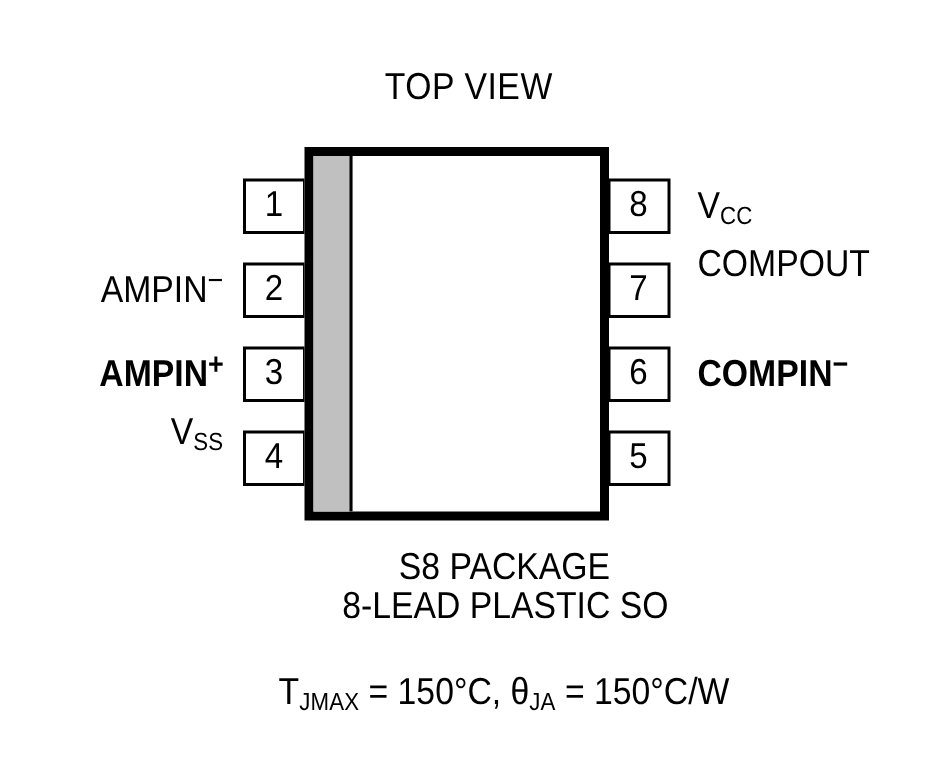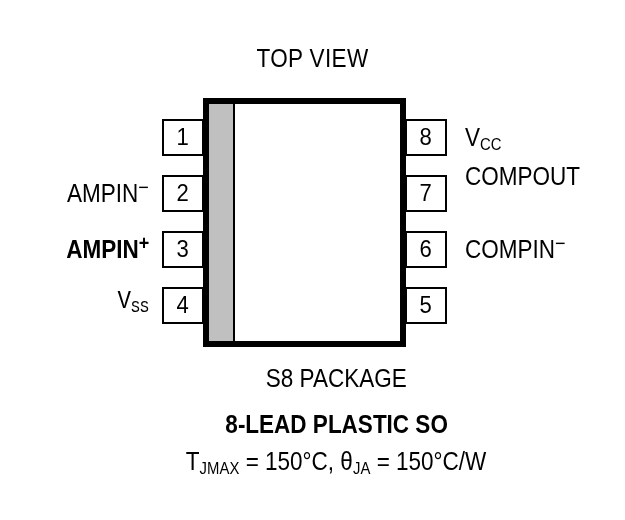--- a/index.html
+++ b/index.html
@@ -127,21 +127,21 @@
     left: 0;
     right: 0;
     text-align: center;
     font-size: 25px;
     line-height: 1;
     white-space: nowrap;
     padding-left: 48px;
   }
   .caption .txt { display: inline-block; transform: scaleX(0.90); }
   .cap-1 { top: 366px; }
-  .cap-2 { top: 412px; font-weight: bold; }
+  .cap-2 { top: 392px; }
   .cap-3 { top: 449px; }
 </style>
 </head>
 <body>
 
 <div id="pinout-figure">
 
   <div class="top-view-label"><span>TOP VIEW</span></div>
 
   <div class="package-body">
@@ -158,36 +158,36 @@
   <div class="pin-label left row-2" style="top:175px;"><span class="txt"><span>AMPIN</span><span class="minus-sup">−</span></span></div>
 
   <div class="pin-box left row-3">
       <span>3</span>
     </div>
   <div class="pin-label left row-3" style="top:231px;font-weight:bold;"><span class="txt"><span>AMPIN</span><sup>+</sup></span></div>
 
   <div class="pin-box left row-4">
       <span>4</span>
     </div>
-  <div class="pin-label left row-4" style="top:283px;font-family:Liberation Mono, monospace;"><span class="txt"><span>V</span><sub>SS</sub></span></div>
+  <div class="pin-label left row-4" style="top:270px;"><span class="txt"><span>V</span><sub>SS</sub></span></div>
 
   <div class="pin-box right row-1">
       <span>8</span>
     </div>
   <div class="pin-label right row-1" style="top:119px;"><span class="txt"><span>V</span><sub>CC</sub></span></div>
 
   <div class="pin-box right row-2">
       <span>7</span>
     </div>
   <div class="pin-label right row-2" style="top:158px;"><span class="txt"><span>COMPOUT</span></span></div>
 
   <div class="pin-box right row-3">
       <span>6</span>
     </div>
-  <div class="pin-label right row-3" style="top:231px;"><span class="txt"><span>COMPIN</span><span class="minus-sup">−</span></span></div>
+  <div class="pin-label right row-3" style="top:231px;font-weight:bold;"><span class="txt"><span>COMPIN</span><span class="minus-sup">−</span></span></div>
 
   <div class="pin-box right row-4">
       <span>5</span>
     </div>
 
   <div class="caption cap-1"><span class="txt">S8 PACKAGE</span></div>
 
   <div class="caption cap-2"><span class="txt">8-LEAD PLASTIC SO</span></div>
 
   <div class="caption cap-3"><span class="txt"><span>T</span><sub>JMAX</sub><span> = 150°C, </span><span>θ</span><sub>JA</sub><span> = 150°C/W</span></span></div>

